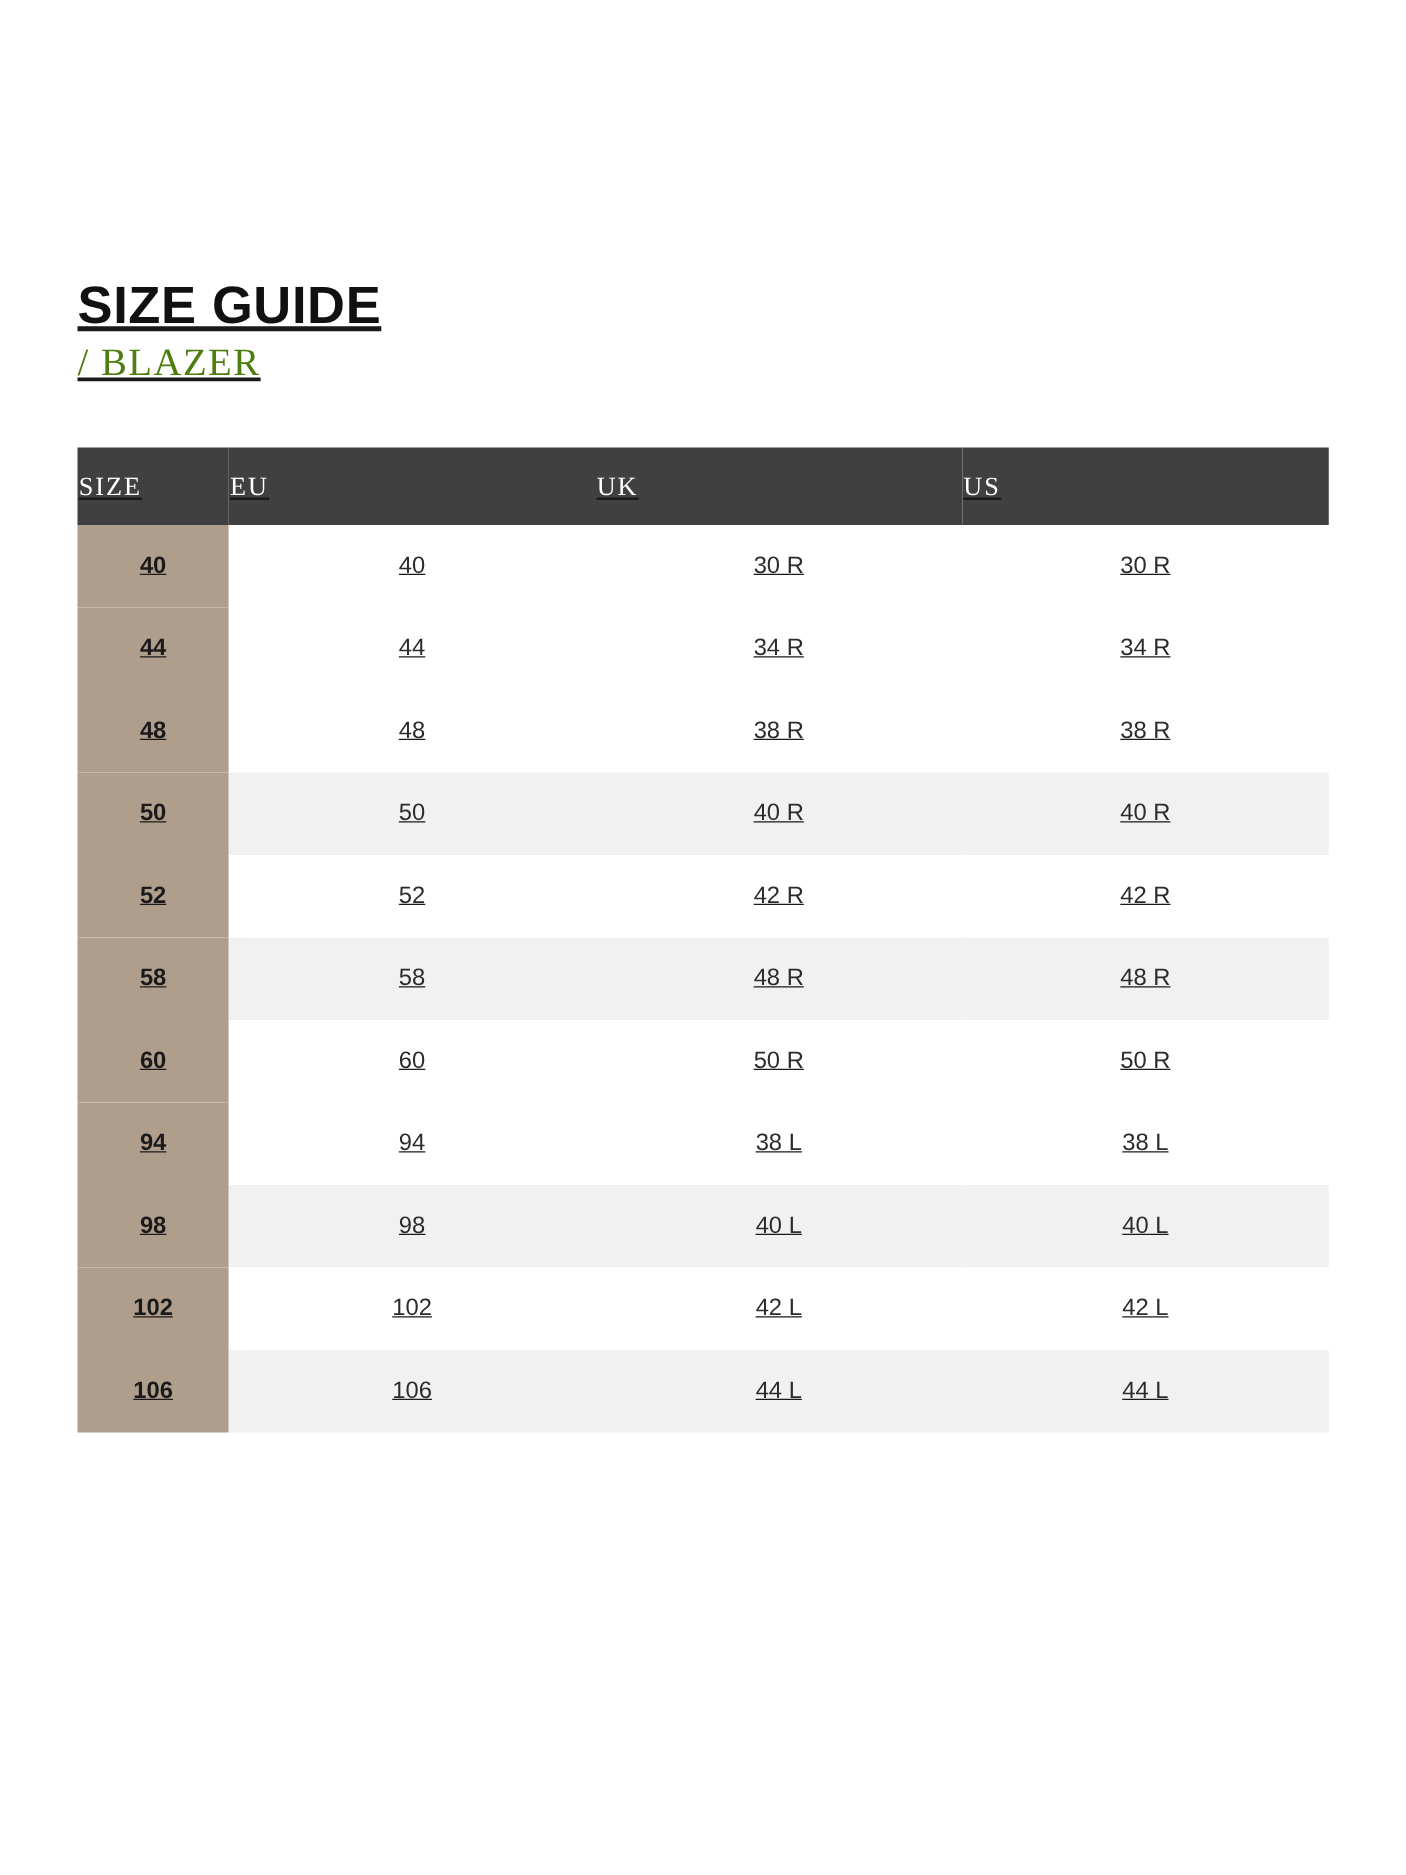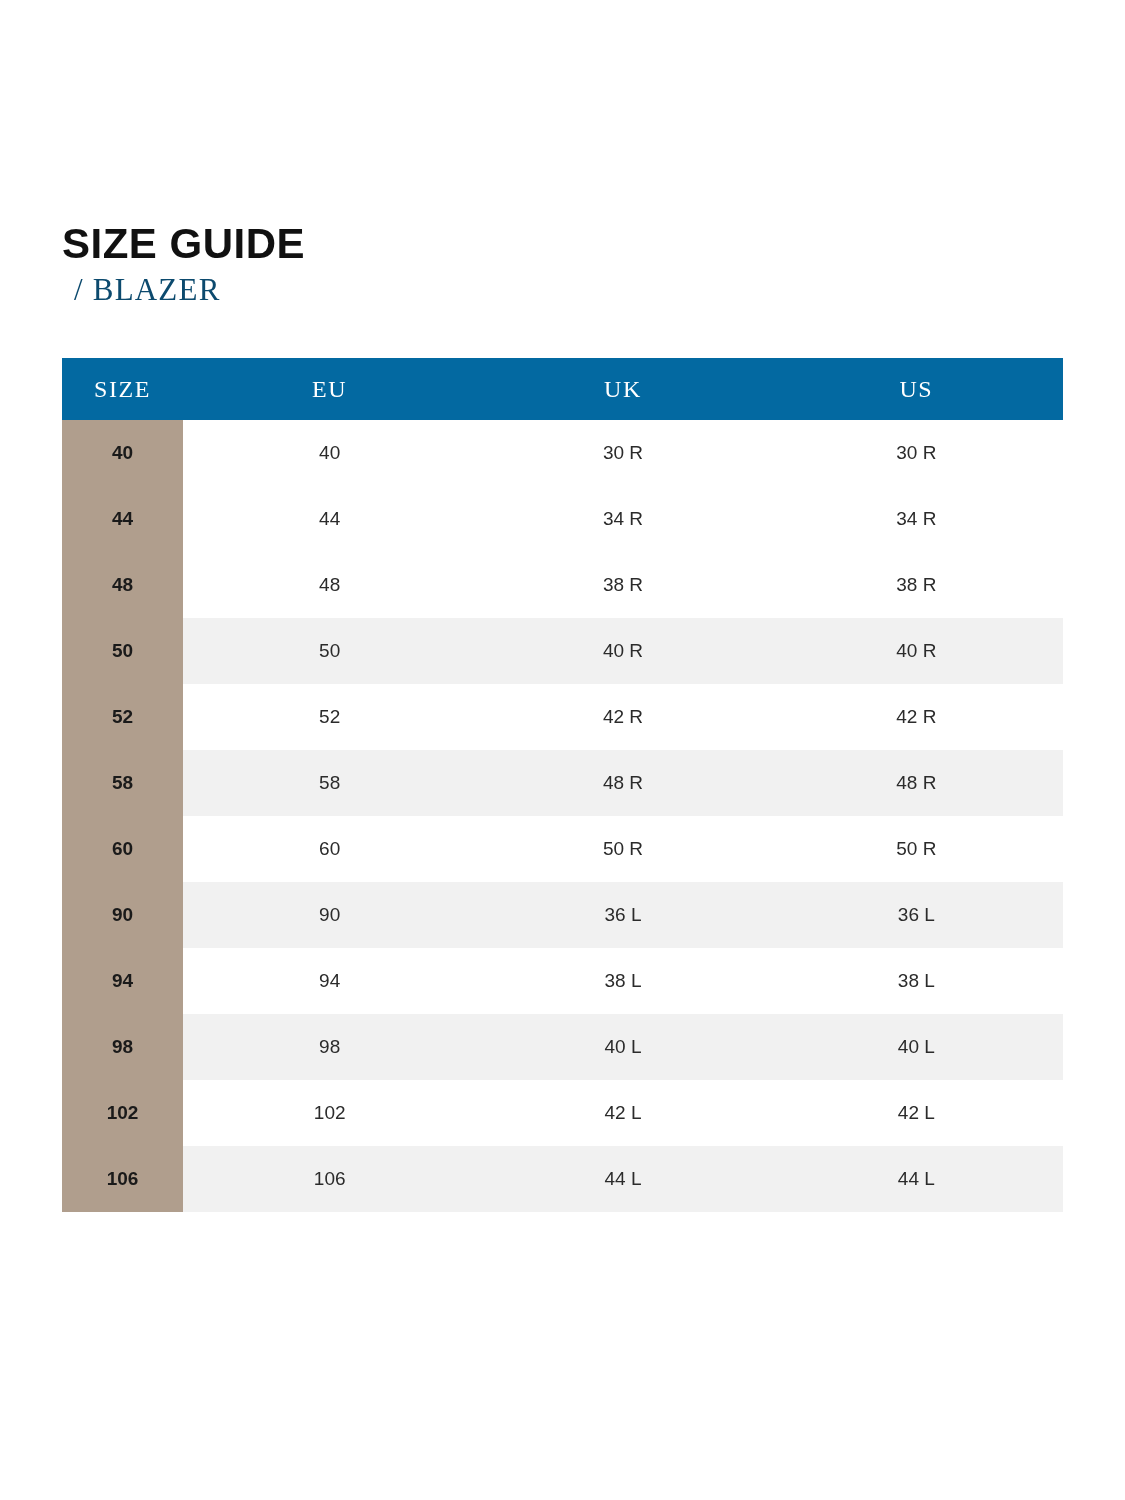--- a/index.html
+++ b/index.html
@@ -11,54 +11,55 @@
     width: 1125px;
     height: 1500px;
     font-family: "Liberation Sans", sans-serif;
     color: #1a1a1a;
     position: relative;
     overflow: hidden;
   }
   .page {
     padding: 222px 62px 0 62px;
     box-sizing: border-box;
+    text-decoration: underline;
   }
   .title {
     font-family: "Liberation Sans", sans-serif;
     font-size: 42px;
     font-weight: bold;
     letter-spacing: 0.5px;
     color: #111111;
     line-height: 1.05;
     margin: 0;
   }
   .subtitle {
     font-family: "Liberation Serif", serif;
     font-size: 31px;
     font-weight: normal;
     letter-spacing: 1.2px;
-    color: #0c4a6e;
-    margin: 6px 0 0 12px;
+    color: #4d7c0f;
+    margin: 6px 0 0 0;
   }
   table.size-table {
     margin-top: 50px;
     border-collapse: collapse;
     width: 1001px;
     table-layout: fixed;
   }
   table.size-table thead th {
-    background: #0369a1;
+    background: #404040;
     color: #ffffff;
     font-family: "Liberation Serif", serif;
     font-weight: normal;
-    font-size: 24px;
+    font-size: 21px;
     letter-spacing: 1.6px;
     height: 60px;
     vertical-align: middle;
-    text-align: center;
+    text-align: left;
   }
   table.size-table thead th.col-size {
     width: 119px;
   }
   table.size-table tbody td {
     height: 64px;
     text-align: center;
     vertical-align: middle;
     font-size: 19px;
     color: #2b2b2b;
@@ -130,26 +131,20 @@
           <td class="data-cell">58</td>
           <td class="data-cell">48 R</td>
           <td class="data-cell">48 R</td>
         </tr>
         <tr class="odd">
           <td class="size-cell">60</td>
           <td class="data-cell">60</td>
           <td class="data-cell">50 R</td>
           <td class="data-cell">50 R</td>
         </tr>
-        <tr class="even">
-          <td class="size-cell">90</td>
-          <td class="data-cell">90</td>
-          <td class="data-cell">36 L</td>
-          <td class="data-cell">36 L</td>
-        </tr>
         <tr class="odd">
           <td class="size-cell">94</td>
           <td class="data-cell">94</td>
           <td class="data-cell">38 L</td>
           <td class="data-cell">38 L</td>
         </tr>
         <tr class="even">
           <td class="size-cell">98</td>
           <td class="data-cell">98</td>
           <td class="data-cell">40 L</td>

